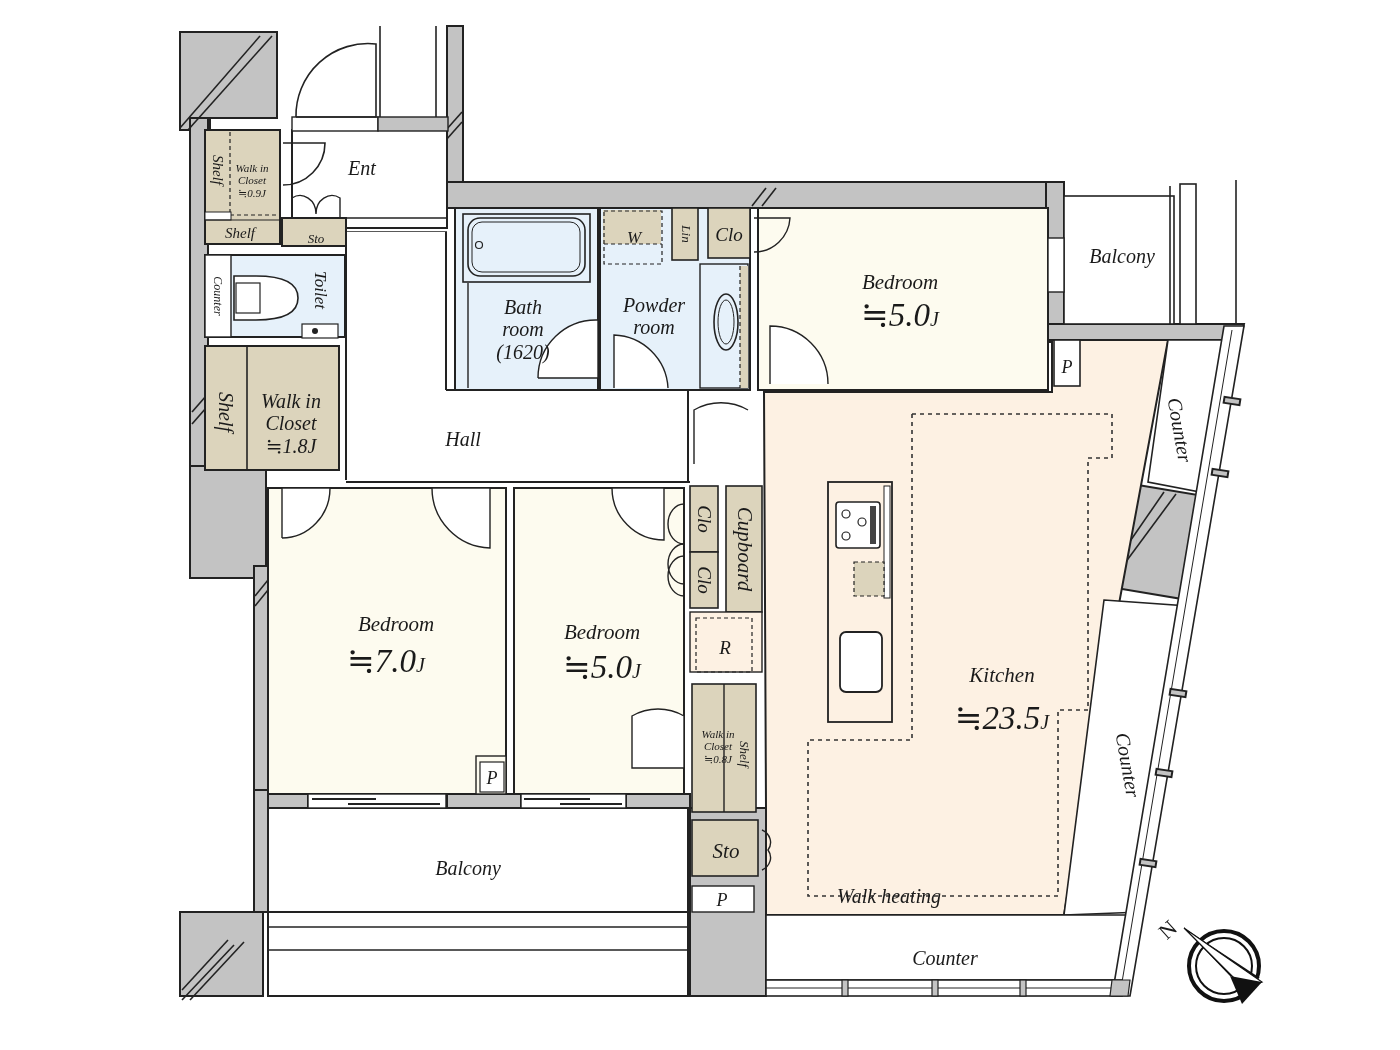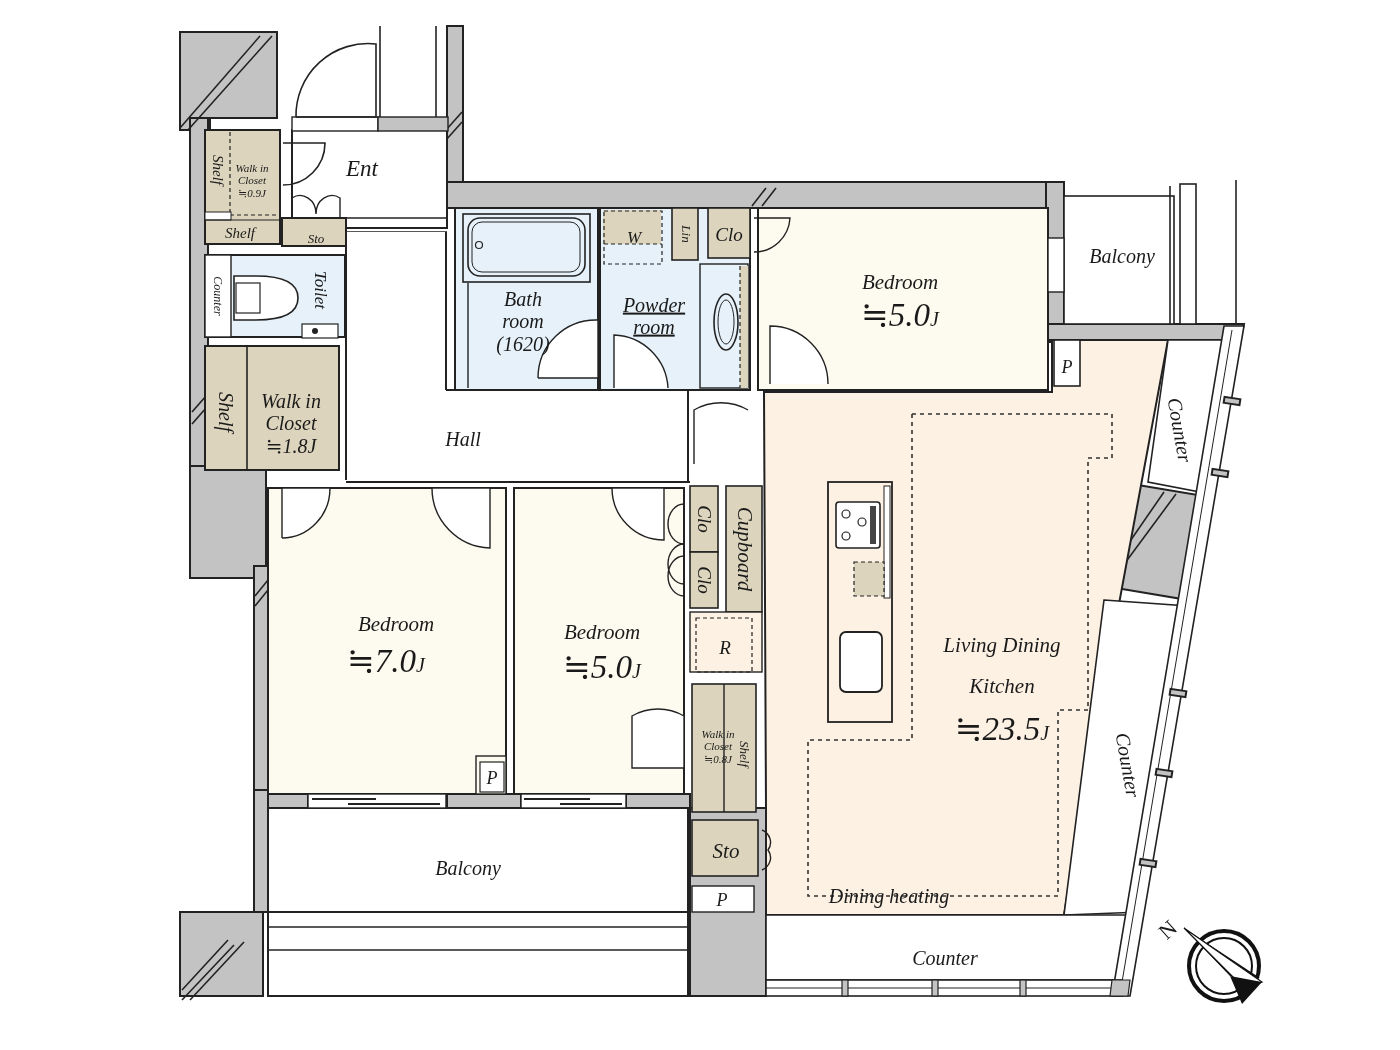--- a/index.html
+++ b/index.html
@@ -1,21 +1,21 @@
 <!DOCTYPE html>
 <html><head>
 <meta charset="utf-8">
 <style>
   html,body{margin:0;padding:0;background:#ffffff;}
   body{width:1400px;height:1050px;position:relative;overflow:hidden;font-family:"Liberation Serif","DejaVu Serif",serif;}
   #plan{position:absolute;left:0;top:0;}
   .lbl{position:absolute;font-style:italic;color:#1a1a1a;font-family:"Liberation Serif","DejaVu Serif",serif;white-space:nowrap;line-height:1;transform:translate(-50%,-50%);text-align:center;}
   .lbl.multi{white-space:pre;line-height:1.12;}
   .big{font-size:21px;}
-  .med{font-size:23px;font-family:Liberation Serif, serif;}
+  .med{font-size:20px;font-family:Liberation Serif, serif;}
   .sm{font-size:20px;}
   .xs{font-size:15px;}
   .xxs{font-size:11px;line-height:1.05;}
   .rot90{transform:translate(-50%,-50%) rotate(90deg);}
   .rot78{transform:translate(-50%,-50%) rotate(80deg);}
   .area{font-size:33px;font-style:italic;}
   .area .unit{font-size:20px;}
 </style>
 </head>
 <body>
@@ -240,27 +240,27 @@
 ≒0.9J</div>
 <div class="lbl xs rot90" style="left:217px;top:170px;">Shelf</div>
 <div class="lbl xs" style="left:240px;top:233px;">Shelf</div>
 <div class="lbl xs" style="left:316px;top:238px;font-size:13px;">Sto</div>
 <div class="lbl xs rot90" style="left:320px;top:290px;font-size:17px;">Toilet</div>
 <div class="lbl rot90" style="left:218px;top:296px;font-size:12px;">Counter</div>
 <div class="lbl sm rot90" style="left:226px;top:412px;">Shelf</div>
 <div class="lbl sm multi" style="left:291px;top:424px;">Walk in
 Closet
 ≒1.8J</div>
-<div class="lbl sm multi" style="left:523px;top:322px;">Bath
+<div class="lbl sm multi" style="left:523px;top:330px;">Bath
 room
 (1620)</div>
 <div class="lbl xs" style="left:634px;top:237px;font-size:17px;">W</div>
 <div class="lbl rot90" style="left:686px;top:234px;font-size:13px;">Lin</div>
 <div class="lbl xs" style="left:729px;top:234px;font-size:19px;">Clo</div>
-<div class="lbl sm multi" style="left:654px;top:316px;text-decoration:underline;">Powder
+<div class="lbl sm multi" style="left:654px;top:316px;">Powder
 room</div>
 
 <div class="lbl" style="left:900px;top:302px;">
   <div class="big">Bedroom</div>
   <div class="area" style="margin-top:6px;"><span>≒5.0</span><span class="unit">J</span></div>
 </div>
 <div class="lbl xs" style="left:1122px;top:256px;font-size:20px;">Balcony</div>
 <div class="lbl xs" style="left:1067px;top:367px;font-size:18px;">P</div>
 
 <div class="lbl sm" style="left:463px;top:439px;">Hall</div>
@@ -283,22 +283,21 @@
 <div class="lbl xxs multi" style="left:718px;top:746px;">Walk in
 Closet
 ≒0.8J</div>
 <div class="lbl rot90" style="left:744px;top:754px;font-size:13px;">Shelf</div>
 <div class="lbl" style="left:726px;top:851px;font-size:21px;">Sto</div>
 <div class="lbl" style="left:722px;top:900px;font-size:18px;">P</div>
 
 <div class="lbl sm" style="left:468px;top:868px;">Balcony</div>
 
 <div class="lbl" style="left:1002px;top:690px;">
-  <div class="big">Living Dining</div>
   <div class="big" style="margin-top:20px;">Kitchen</div>
   <div class="area" style="margin-top:16px;"><span>≒23.5</span><span class="unit">J</span></div>
 </div>
-<div class="lbl sm" style="left:889px;top:896px;">Dining heating</div>
+<div class="lbl sm" style="left:889px;top:896px;">Walk heating</div>
 <div class="lbl rot78" style="left:1180px;top:430px;font-size:20px;">Counter</div>
 <div class="lbl rot78" style="left:1128px;top:765px;font-size:20px;">Counter</div>
 <div class="lbl sm" style="left:945px;top:958px;">Counter</div>
 
 <div class="lbl" style="left:1168px;top:930px;font-size:22px;transform:translate(-50%,-50%) rotate(-42deg);font-style:normal;">N</div>
 
 </body></html>

